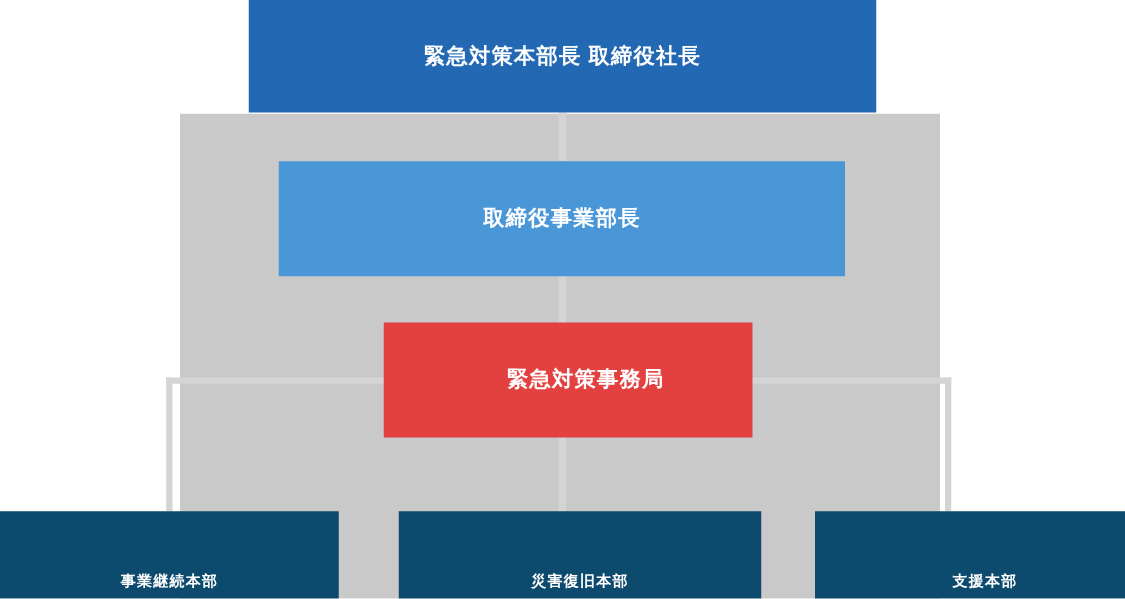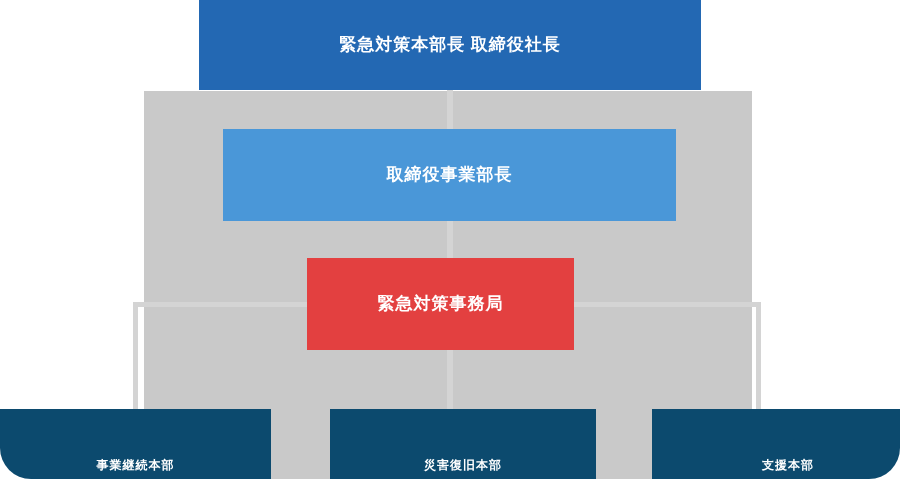--- a/index.html
+++ b/index.html
@@ -7,21 +7,20 @@
     padding: 0;
     background: #ffffff;
     font-family: "Liberation Sans", "DejaVu Sans", sans-serif;
   }
   .stage {
     position: relative;
     width: 900px;
     height: 479px;
     background: #ffffff;
     overflow: hidden;
-    border-radius: 31px;
   }
   .panel {
     position: absolute;
     left: 144px;
     top: 91px;
     width: 608px;
     height: 388px;
     background: #c9c9c9;
   }
   .connector {
@@ -36,24 +35,24 @@
     justify-content: center;
     color: #ffffff;
     font-weight: bold;
     font-size: 17px;
     letter-spacing: 1px;
     text-align: center;
     line-height: 28px;
   }
   .node-head   { left: 199px; top: 0;     width: 502px; height: 90px; background: #2368b3; }
   .node-deputy { left: 223px; top: 129px; width: 453px; height: 92px; background: #4a97d8; }
-  .node-office { left: 307px; top: 258px; width: 267px; height: 92px; background: #e34040; }
+  .node-office { left: 307px; top: 258px; width: 267px; height: 92px; background: #e34040; padding-left: 28px; }
   .node-div    { top: 409px; height: 70px; background: #0c4a6e; font-size: 12px; justify-content: flex-end; }
   .node-div-1  { left: 0;     width: 271px; }
-  .node-div-2  { left: 330px; width: 266px; }
+  .node-div-2  { left: 319px; width: 290px; }
   .node-div-3  { left: 652px; width: 272px; }
 
   
   .conn-v-top    { left: 447px; top: 90px;  width: 6px; height: 39px; }
   .conn-v-mid    { left: 447px; top: 221px; width: 6px; height: 37px; }
   .conn-v-bottom { left: 447px; top: 350px; width: 6px; height: 59px; }
   
   .conn-h-left   { left: 133px; top: 302px; width: 174px; height: 5px; }
   .conn-v-left   { left: 133px; top: 302px; width: 5px;  height: 107px; }
   

